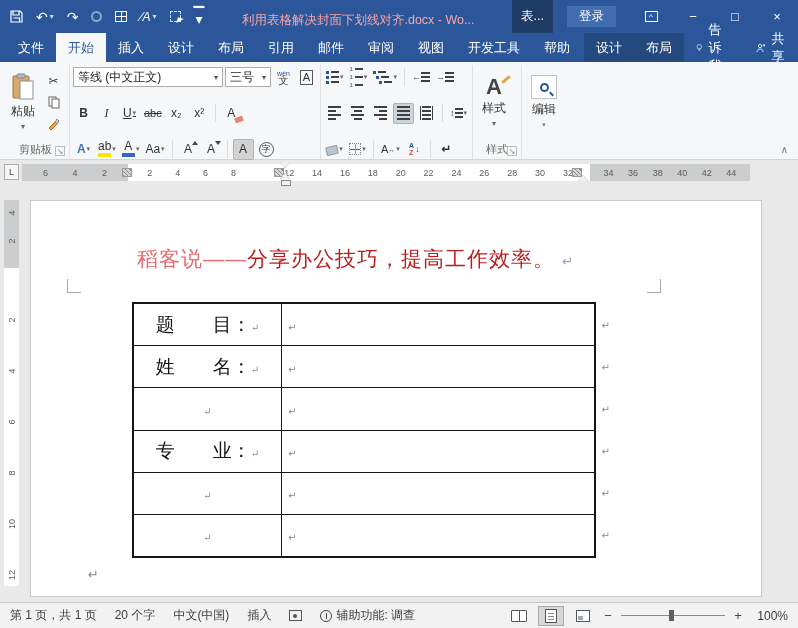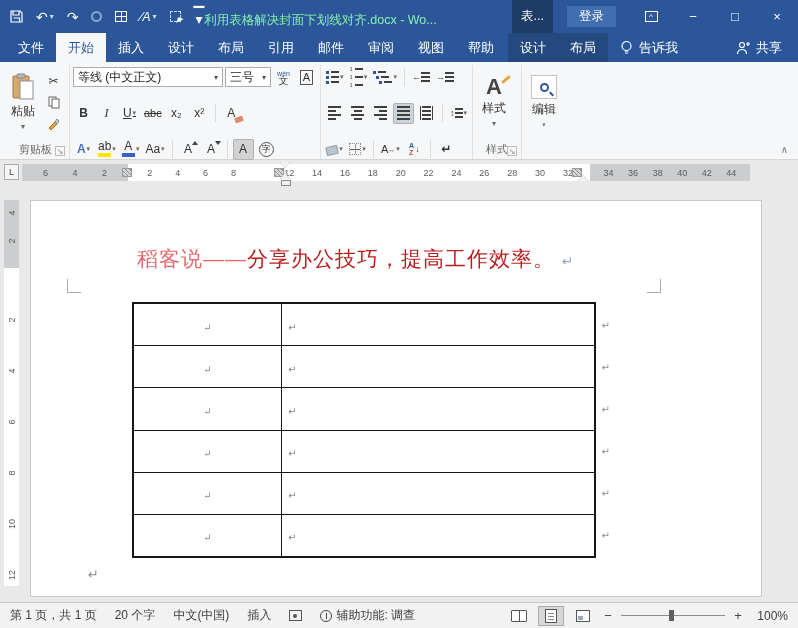--- a/index.html
+++ b/index.html
@@ -14,21 +14,21 @@
   .qbtn .dd { font-size:8px; margin-left:2px; color:#cdd9ec; }
   .ring { width:11px; height:11px; border:2px solid #8aa4cc; border-radius:50%; }
   .qgrid { width:12px; height:11px; border:1px solid #fff; position:relative; }
   .qgrid:before { content:""; position:absolute; left:0; top:4px; width:100%; height:1px; background:#fff; }
   .qgrid:after { content:""; position:absolute; left:5px; top:0; width:1px; height:100%; background:#fff; }
   .qslash { font-style:italic; font-size:12px; }
   .qsel { width:11px; height:11px; border:1px dashed #cdd9ec; position:relative; }
   .qsel:after { content:""; position:absolute; right:-3px; bottom:-3px; width:0; height:0;
                 border-left:6px solid #fff; border-bottom:6px solid transparent; transform:rotate(18deg); }
   .qmore { display:flex; flex-direction:column; align-items:center; line-height:5px; font-size:8px; color:#fff; }
-  .tb-title { flex:1; font-size:12.5px; color:#86efac; white-space:nowrap; overflow:hidden;margin-top:8px; }
+  .tb-title { flex:1; text-align:center; font-size:12.5px; color:#fca5a5; white-space:nowrap; overflow:hidden;margin-top:8px; }
   .ctx-title { background:#1e3c66; height:33px; display:flex; align-items:center; padding:0 9px; font-size:12.5px; }
   .signin { background:#416eae; height:21px; display:flex; align-items:center; padding:0 12px; font-size:12.5px; margin:0 14px; }
   .winbtns { display:flex; align-items:center; }
   .wbtn { width:42px; height:33px; display:flex; align-items:center; justify-content:center; font-size:13px; color:#fff; }
   .ribopts { width:13px; height:11px; border:1px solid #fff; display:flex; align-items:flex-start; justify-content:center; font-size:8px; line-height:9px; }
 
   
   .tabrow { height:29px; background:#2b579a; display:flex; align-items:stretch; padding-left:6px; color:#fff; font-size:13px; }
   .tab { display:flex; align-items:center; padding:0 12px; cursor:default; white-space:nowrap; }
   .tab.active { background:#f6f7f8; color:#2b579a; }
@@ -205,20 +205,21 @@
   <div class="tabrow">
     <span class="tab">文件</span>
     <span class="tab active">开始</span>
     <span class="tab">插入</span>
     <span class="tab">设计</span>
     <span class="tab">布局</span>
     <span class="tab">引用</span>
     <span class="tab">邮件</span>
     <span class="tab">审阅</span>
     <span class="tab">视图</span>
+    <span class="tab">开发工具</span>
     <span class="tab">帮助</span>
     <span class="ctxtabs">
       <span class="tab">设计</span>
       <span class="tab">布局</span>
     </span>
     <span class="tellme">
       <svg width="13" height="15" viewBox="0 0 13 15">
           <circle cx="6.5" cy="6" r="4.5" fill="none" stroke="#fff" stroke-width="1.2"></circle>
           <path d="M4.5 11 h4 M5 13 h3" stroke="#fff" stroke-width="1.2"></path>
         </svg>
@@ -594,47 +595,50 @@
       <span class="crop r"></span>
 
       <div class="heading">
         <span class="h-red">稻客说——</span><span class="h-blue">分享办公技巧，提高工作效率。</span>
         <span class="h-mark">↵</span>
       </div>
 
       <div class="cover-table">
         <div class="trow">
           <div class="tc-label">
+              <span>题　　目：</span>
               <span class="cmark">↵</span>
             </div>
           <div class="tc-value">
               <span class="cmark">↵</span>
             </div>
           <span class="rowend">↵</span>
         </div>
         <div class="trow">
           <div class="tc-label">
+              <span>姓　　名：</span>
               <span class="cmark">↵</span>
             </div>
           <div class="tc-value">
               <span class="cmark">↵</span>
             </div>
           <span class="rowend">↵</span>
         </div>
         <div class="trow">
           <div class="tc-label">
               <span class="cmark">↵</span>
             </div>
           <div class="tc-value">
               <span class="cmark">↵</span>
             </div>
           <span class="rowend">↵</span>
         </div>
         <div class="trow">
           <div class="tc-label">
+              <span>专　　业：</span>
               <span class="cmark">↵</span>
             </div>
           <div class="tc-value">
               <span class="cmark">↵</span>
             </div>
           <span class="rowend">↵</span>
         </div>
         <div class="trow">
           <div class="tc-label">
               <span class="cmark">↵</span>

